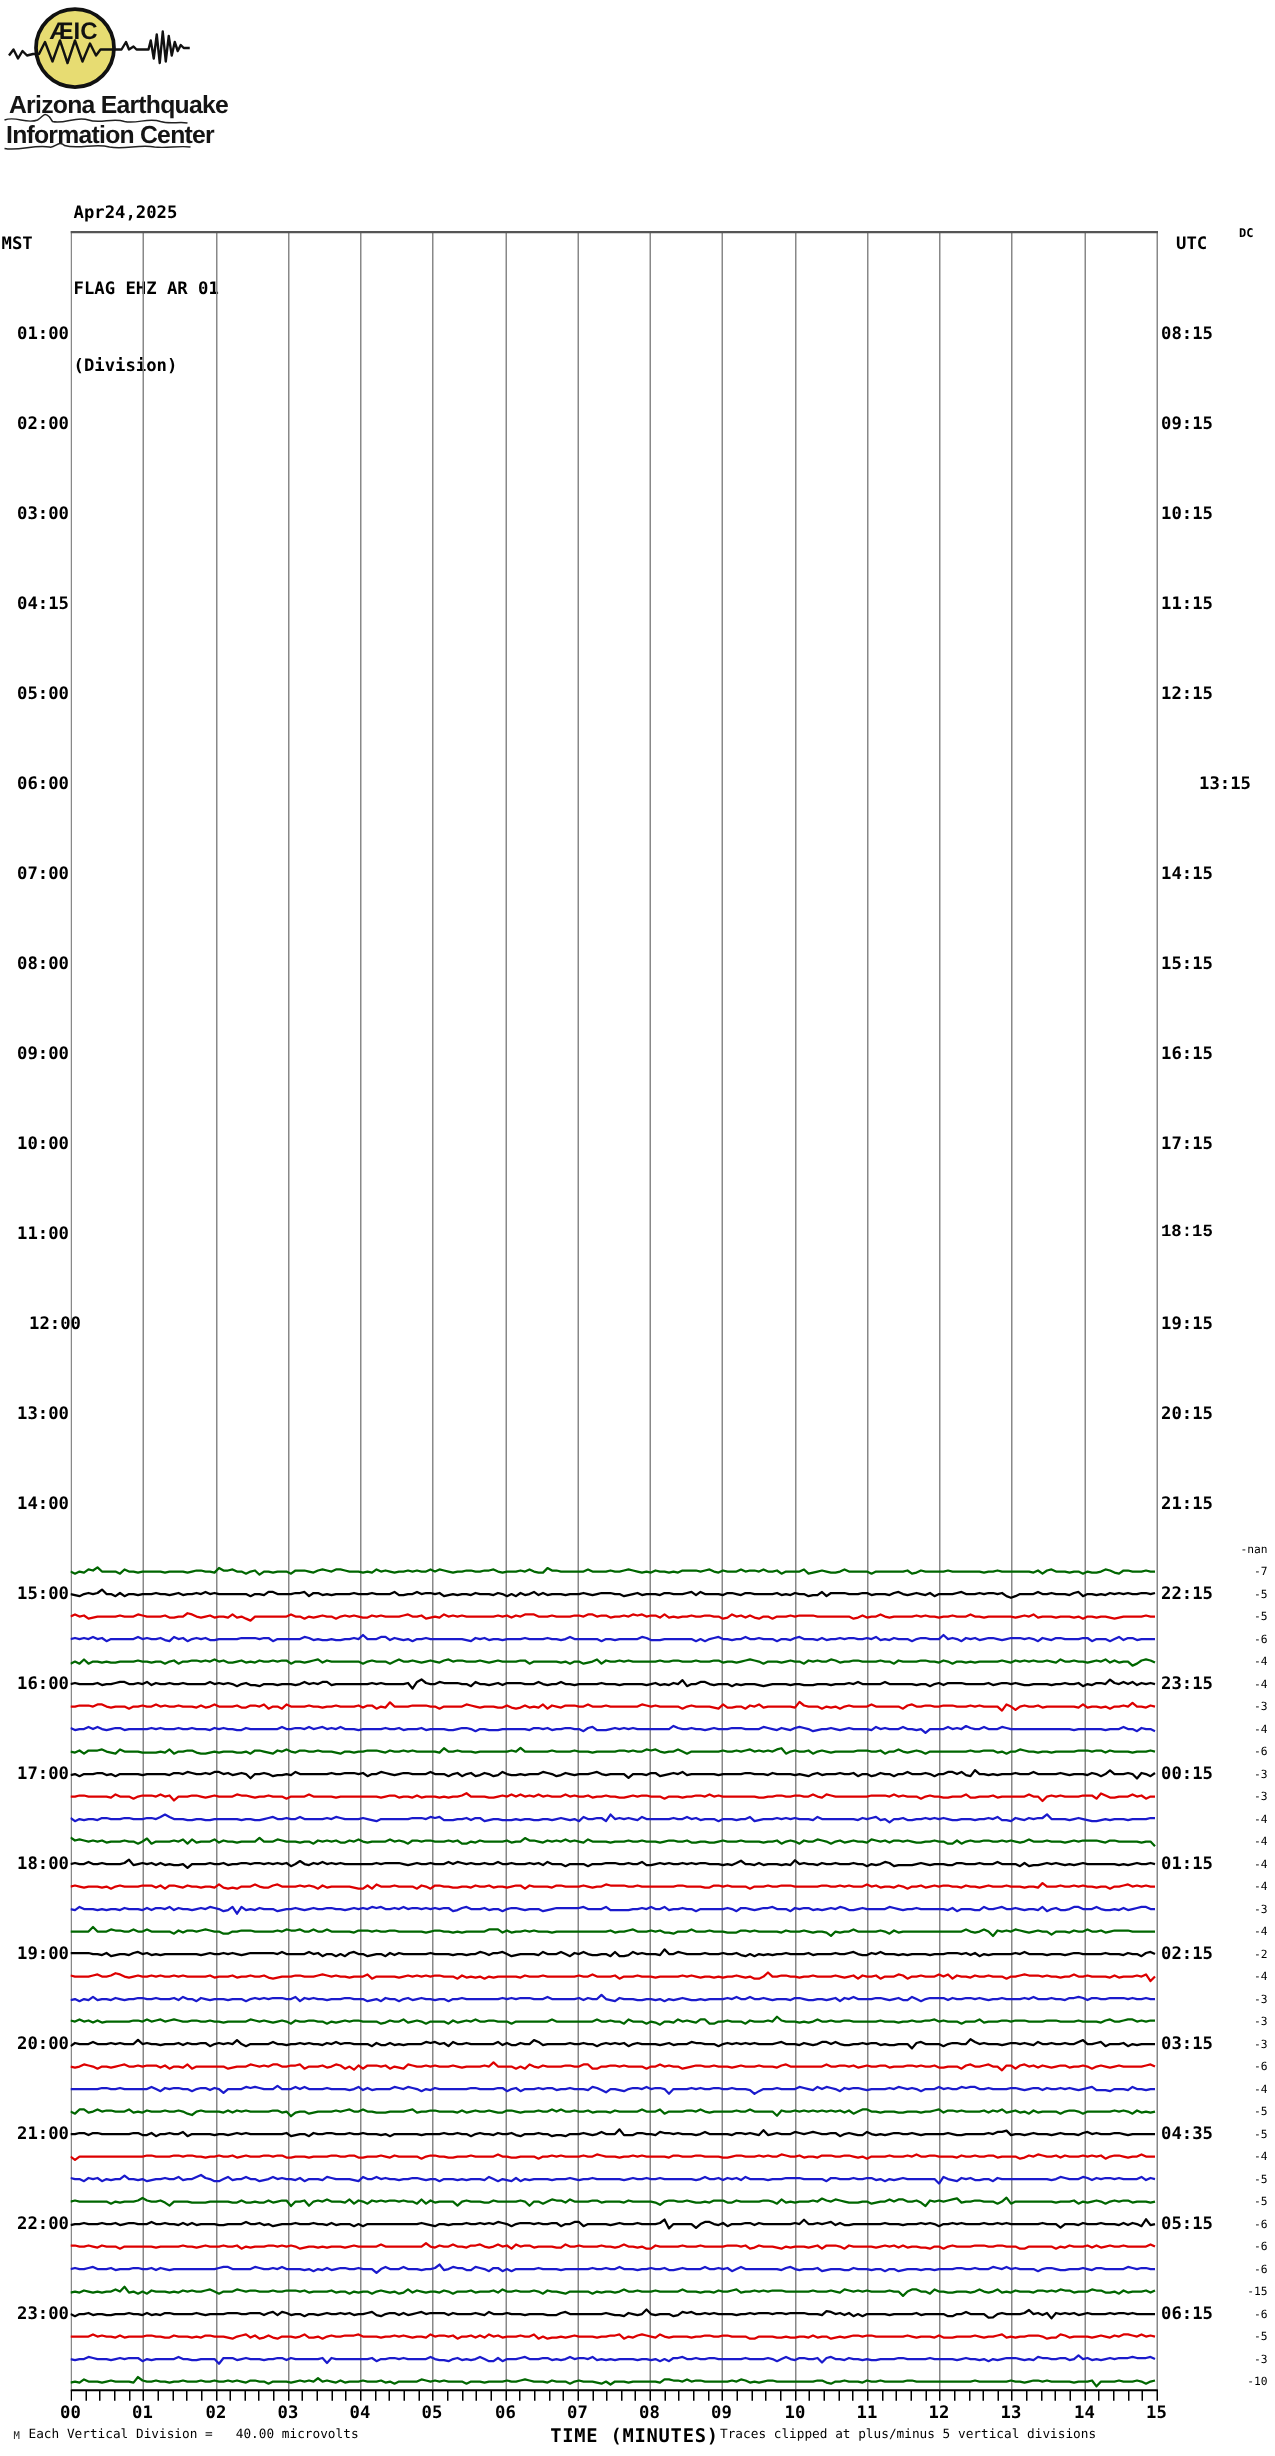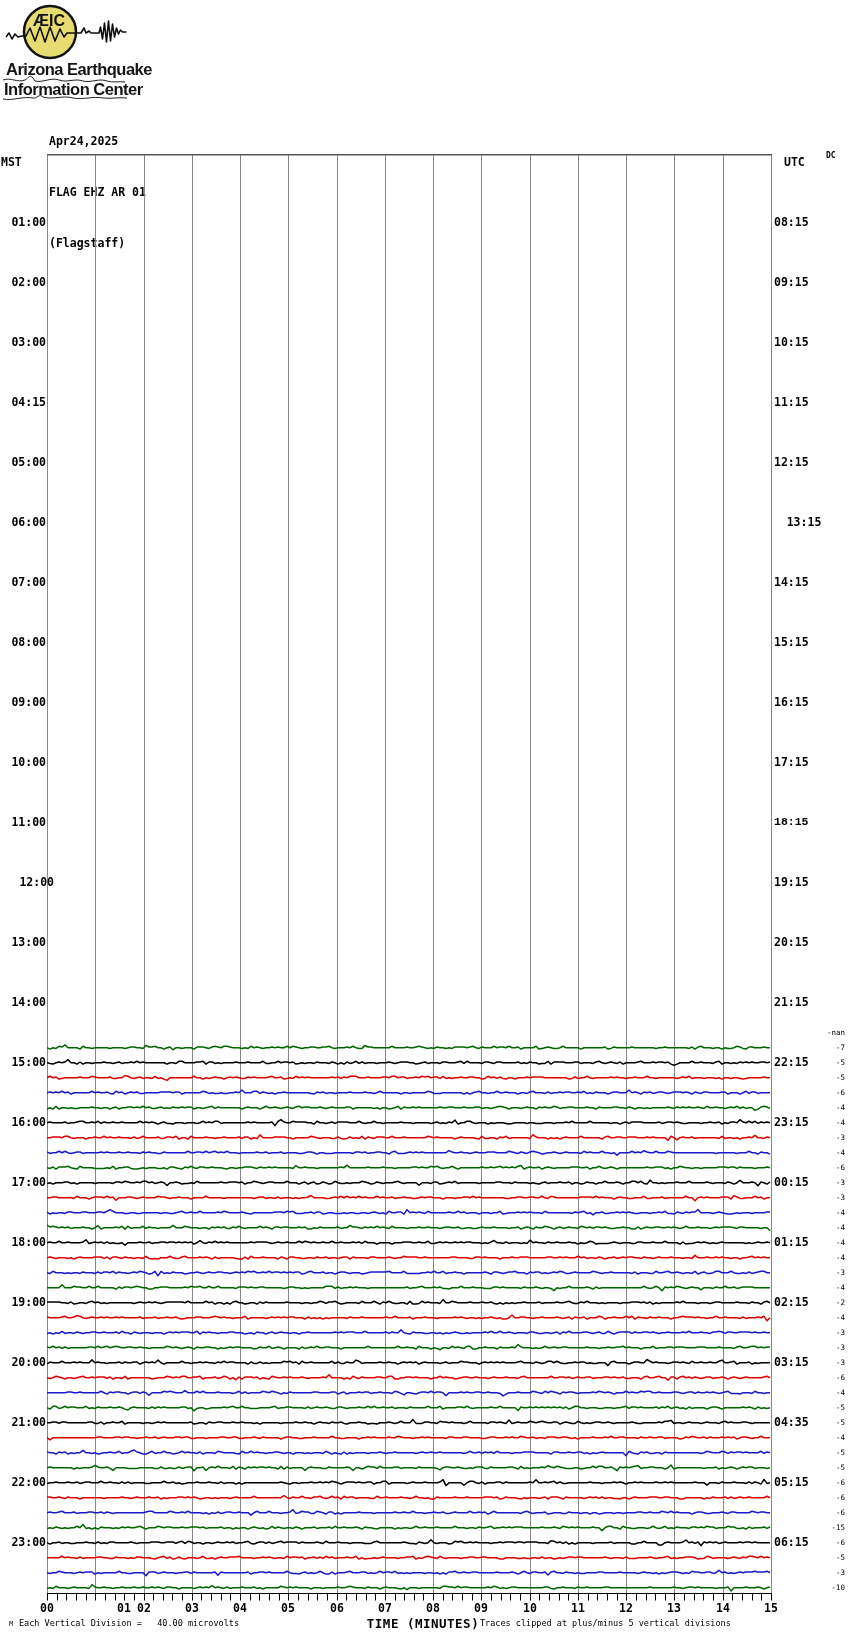--- a/index.html
+++ b/index.html
@@ -28,21 +28,21 @@
     <path d="M4,36 l3,-4 l3,6 l3,-5 l3,3 l4,-1 h4 l4,-8 l5,13 l5,-14 l5,15 l5,-15 l5,14 l5,-12 l4,8 l3,-4 h14 l3,-5 l2,5 l3,-2 l2,2 h8 l1.5,-6 l2,12 l2,-16 l2,19 l2,-21 l2,20 l2,-17 l2,13 l2,-9 l2,6 l2,-4 l2,2 h4" fill="none" stroke="#111111" stroke-width="1.6" stroke-linejoin="round"></path>
     <text class="logotxt" x="4" y="74" font-size="16.5" fill="#151515" letter-spacing="-0.5">Arizona Earthquake</text>
     <text class="logotxt" x="2" y="94" font-size="16.5" fill="#151515" letter-spacing="-0.5">Information Center</text>
     <path d="M1,79 c8,-3 14,3 22,0 c4,-2 4,-6 8,-2 l2,3 c8,2 16,-4 24,-1 c8,3 16,-2 24,1 c8,2 16,-3 24,0 c6,2 12,0 18,1" fill="none" stroke="#222222" stroke-width="1"></path>
     <path d="M1,98 c10,2 20,-3 30,-1 c4,1 6,-5 10,-1 c10,3 20,-2 30,1 c10,2 20,-2 30,0 c8,1 16,-1 24,0" fill="none" stroke="#222222" stroke-width="1"></path>
   </svg>
 
   <div class="hdr">
     <div>Apr24,2025</div>
     <div>FLAG EHZ AR 01</div>
-    <div>(Flagstaff)</div>
+    <div>(Division)</div>
   </div>
 
   <div class="axlbl" style="left:1px;top:155px;">MST</div>
   <div class="axlbl" style="left:784px;top:155px;">UTC</div>
   <div class="dclbl" style="left:826px;top:151px;">DC</div>
 
   <svg id="plot-svg" style="position:absolute;left:47px;top:154px;" width="726" height="1447" viewBox="0 0 726 1447">
       <line x1="0.5" y1="0" x2="0.5" y2="1439" stroke="#888888" stroke-width="1"></line>
       <line x1="48.5" y1="0" x2="48.5" y2="1439" stroke="#888888" stroke-width="1"></line>
       <line x1="97.5" y1="0" x2="97.5" y2="1439" stroke="#888888" stroke-width="1"></line>
@@ -241,40 +241,40 @@
     <div class="hourlabel" style="left: 0px; width: 46px; top: 1294.7px; text-align: right;">19:00</div>
     <div class="hourlabel" style="left: 0px; width: 46px; top: 1354.7px; text-align: right;">20:00</div>
     <div class="hourlabel" style="left: 0px; width: 46px; top: 1414.7px; text-align: right;">21:00</div>
     <div class="hourlabel" style="left: 0px; width: 46px; top: 1474.7px; text-align: right;">22:00</div>
     <div class="hourlabel" style="left: 0px; width: 46px; top: 1534.7px; text-align: right;">23:00</div>
     <div class="hourlabel" style="left: 774px; width: 60px; top: 214.7px; text-align: left;">08:15</div>
     <div class="hourlabel" style="left: 774px; width: 60px; top: 274.7px; text-align: left;">09:15</div>
     <div class="hourlabel" style="left: 774px; width: 60px; top: 334.7px; text-align: left;">10:15</div>
     <div class="hourlabel" style="left: 774px; width: 60px; top: 394.7px; text-align: left;">11:15</div>
     <div class="hourlabel" style="left: 774px; width: 60px; top: 454.7px; text-align: left;">12:15</div>
-    <div class="hourlabel" style="left: 774px; width: 60px; top: 514.7px; text-align: center;">13:15</div>
+    <div class="hourlabel" style="left: 774px; width: 60px; top: 514.7px; text-align: right;">13:15</div>
     <div class="hourlabel" style="left: 774px; width: 60px; top: 574.7px; text-align: left;">14:15</div>
     <div class="hourlabel" style="left: 774px; width: 60px; top: 634.7px; text-align: left;">15:15</div>
     <div class="hourlabel" style="left: 774px; width: 60px; top: 694.7px; text-align: left;">16:15</div>
     <div class="hourlabel" style="left: 774px; width: 60px; top: 754.7px; text-align: left;">17:15</div>
     <div class="hourlabel" style="left: 774px; width: 60px; top: 814.7px; text-align: left; font-family: Liberation Mono, monospace;">18:15</div>
     <div class="hourlabel" style="left: 774px; width: 60px; top: 874.7px; text-align: left;">19:15</div>
     <div class="hourlabel" style="left: 774px; width: 60px; top: 934.7px; text-align: left;">20:15</div>
     <div class="hourlabel" style="left: 774px; width: 60px; top: 994.7px; text-align: left;">21:15</div>
     <div class="hourlabel" style="left: 774px; width: 60px; top: 1054.7px; text-align: left;">22:15</div>
     <div class="hourlabel" style="left: 774px; width: 60px; top: 1114.7px; text-align: left;">23:15</div>
     <div class="hourlabel" style="left: 774px; width: 60px; top: 1174.7px; text-align: left;">00:15</div>
     <div class="hourlabel" style="left: 774px; width: 60px; top: 1234.7px; text-align: left;">01:15</div>
     <div class="hourlabel" style="left: 774px; width: 60px; top: 1294.7px; text-align: left;">02:15</div>
     <div class="hourlabel" style="left: 774px; width: 60px; top: 1354.7px; text-align: left;">03:15</div>
     <div class="hourlabel" style="left: 774px; width: 60px; top: 1414.7px; text-align: left;">04:35</div>
     <div class="hourlabel" style="left: 774px; width: 60px; top: 1474.7px; text-align: left;">05:15</div>
     <div class="hourlabel" style="left: 774px; width: 60px; top: 1534.7px; text-align: left;">06:15</div>
     <div class="minlabel" style="left: 33px; width: 28px; top: 1601px;">00</div>
-    <div class="minlabel" style="left: 81px; width: 28px; top: 1601px; margin-left: 29px;">01</div>
+    <div class="minlabel" style="left: 81px; width: 28px; top: 1601px;">01</div>
     <div class="minlabel" style="left: 130px; width: 28px; top: 1601px;">02</div>
     <div class="minlabel" style="left: 178px; width: 28px; top: 1601px;">03</div>
     <div class="minlabel" style="left: 226px; width: 28px; top: 1601px;">04</div>
     <div class="minlabel" style="left: 274px; width: 28px; top: 1601px;">05</div>
     <div class="minlabel" style="left: 323px; width: 28px; top: 1601px;">06</div>
     <div class="minlabel" style="left: 371px; width: 28px; top: 1601px;">07</div>
     <div class="minlabel" style="left: 419px; width: 28px; top: 1601px;">08</div>
     <div class="minlabel" style="left: 467px; width: 28px; top: 1601px;">09</div>
     <div class="minlabel" style="left: 516px; width: 28px; top: 1601px;">10</div>
     <div class="minlabel" style="left: 564px; width: 28px; top: 1601px;">11</div>

